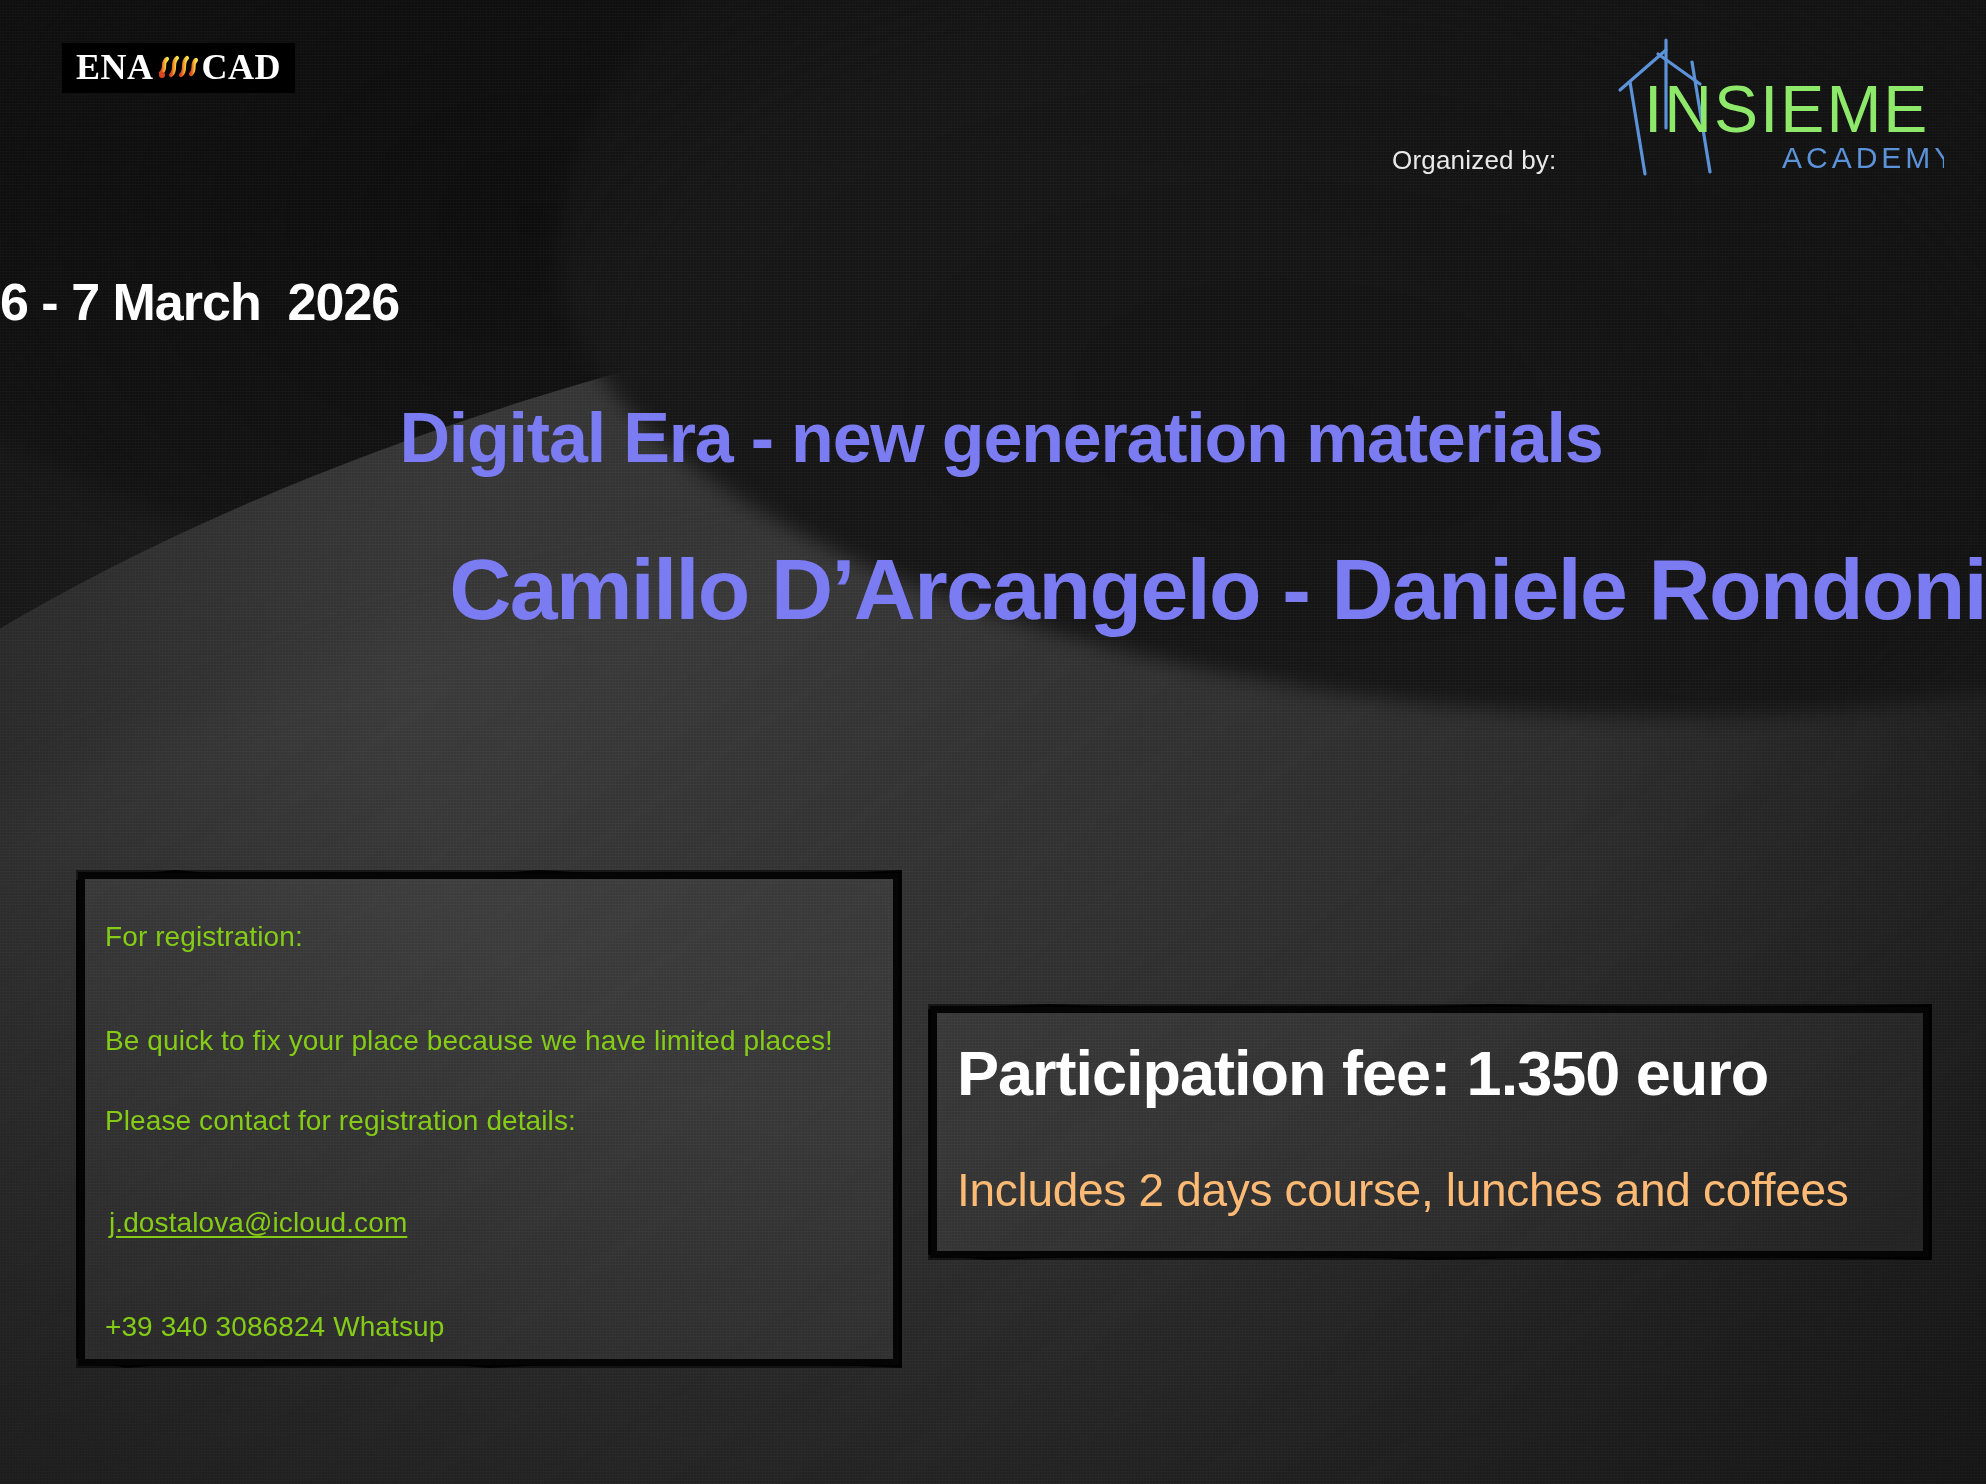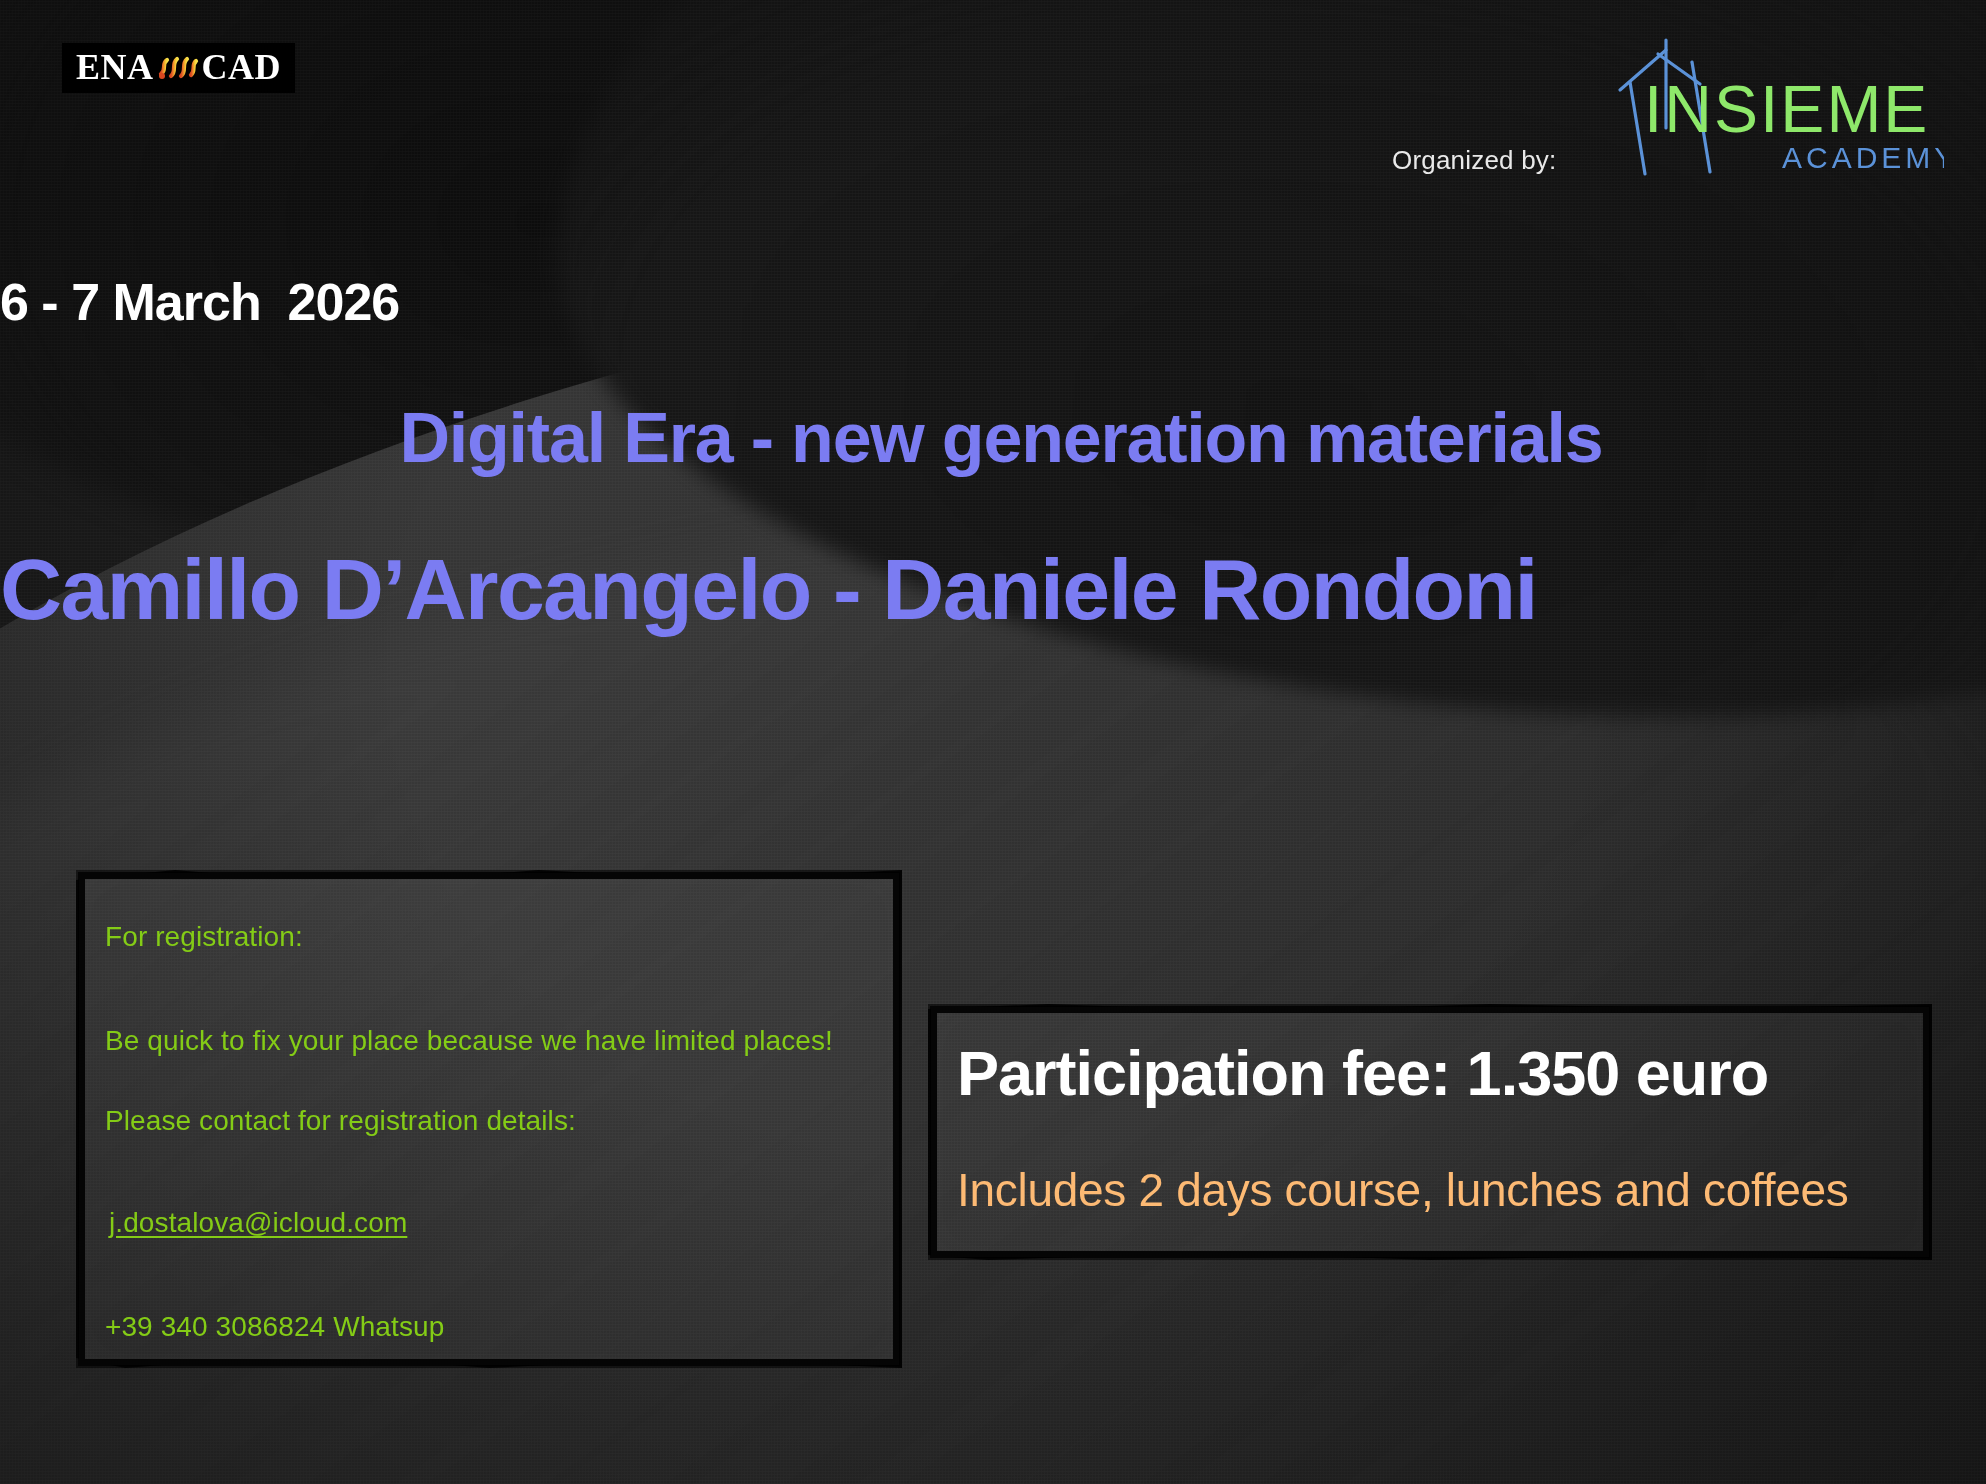--- a/index.html
+++ b/index.html
@@ -78,21 +78,21 @@
       repeating-linear-gradient(90deg, rgba(255,255,255,.35) 0 1px, rgba(0,0,0,0) 1px 3px);
   }
 
   
   .enacad {
     position: absolute;
     left: 62px; top: 43px;
     background: #000;
     padding: 6px 14px 8px 14px;
     display: flex;
-    align-items: center;
+    align-items: flex-start;
     gap: 3px;
     line-height: 1;
   }
   .enacad .word {
     font-family: "Liberation Serif", serif;
     font-weight: 700;
     font-size: 36px;
     color: #ffffff;
     letter-spacing: .5px;
   }
@@ -131,21 +131,21 @@
     text-align: center;
     font-size: 70px;
     font-weight: 700;
     color: #7b7cf2;
     letter-spacing: -1.2px;
     padding-left: 16px;
   }
   .speakers-line {
     position: absolute;
     left: 0; right: 0; top: 540px;
-    text-align: left;
+    text-align: right;
     font-size: 86px;
     font-weight: 700;
     color: #7b7cf2;
     letter-spacing: -1.6px;
   }
   .location-line {
     position: absolute;
     left: 0; right: 0; top: 710px;
     text-align: center;
     font-size: 55px;

